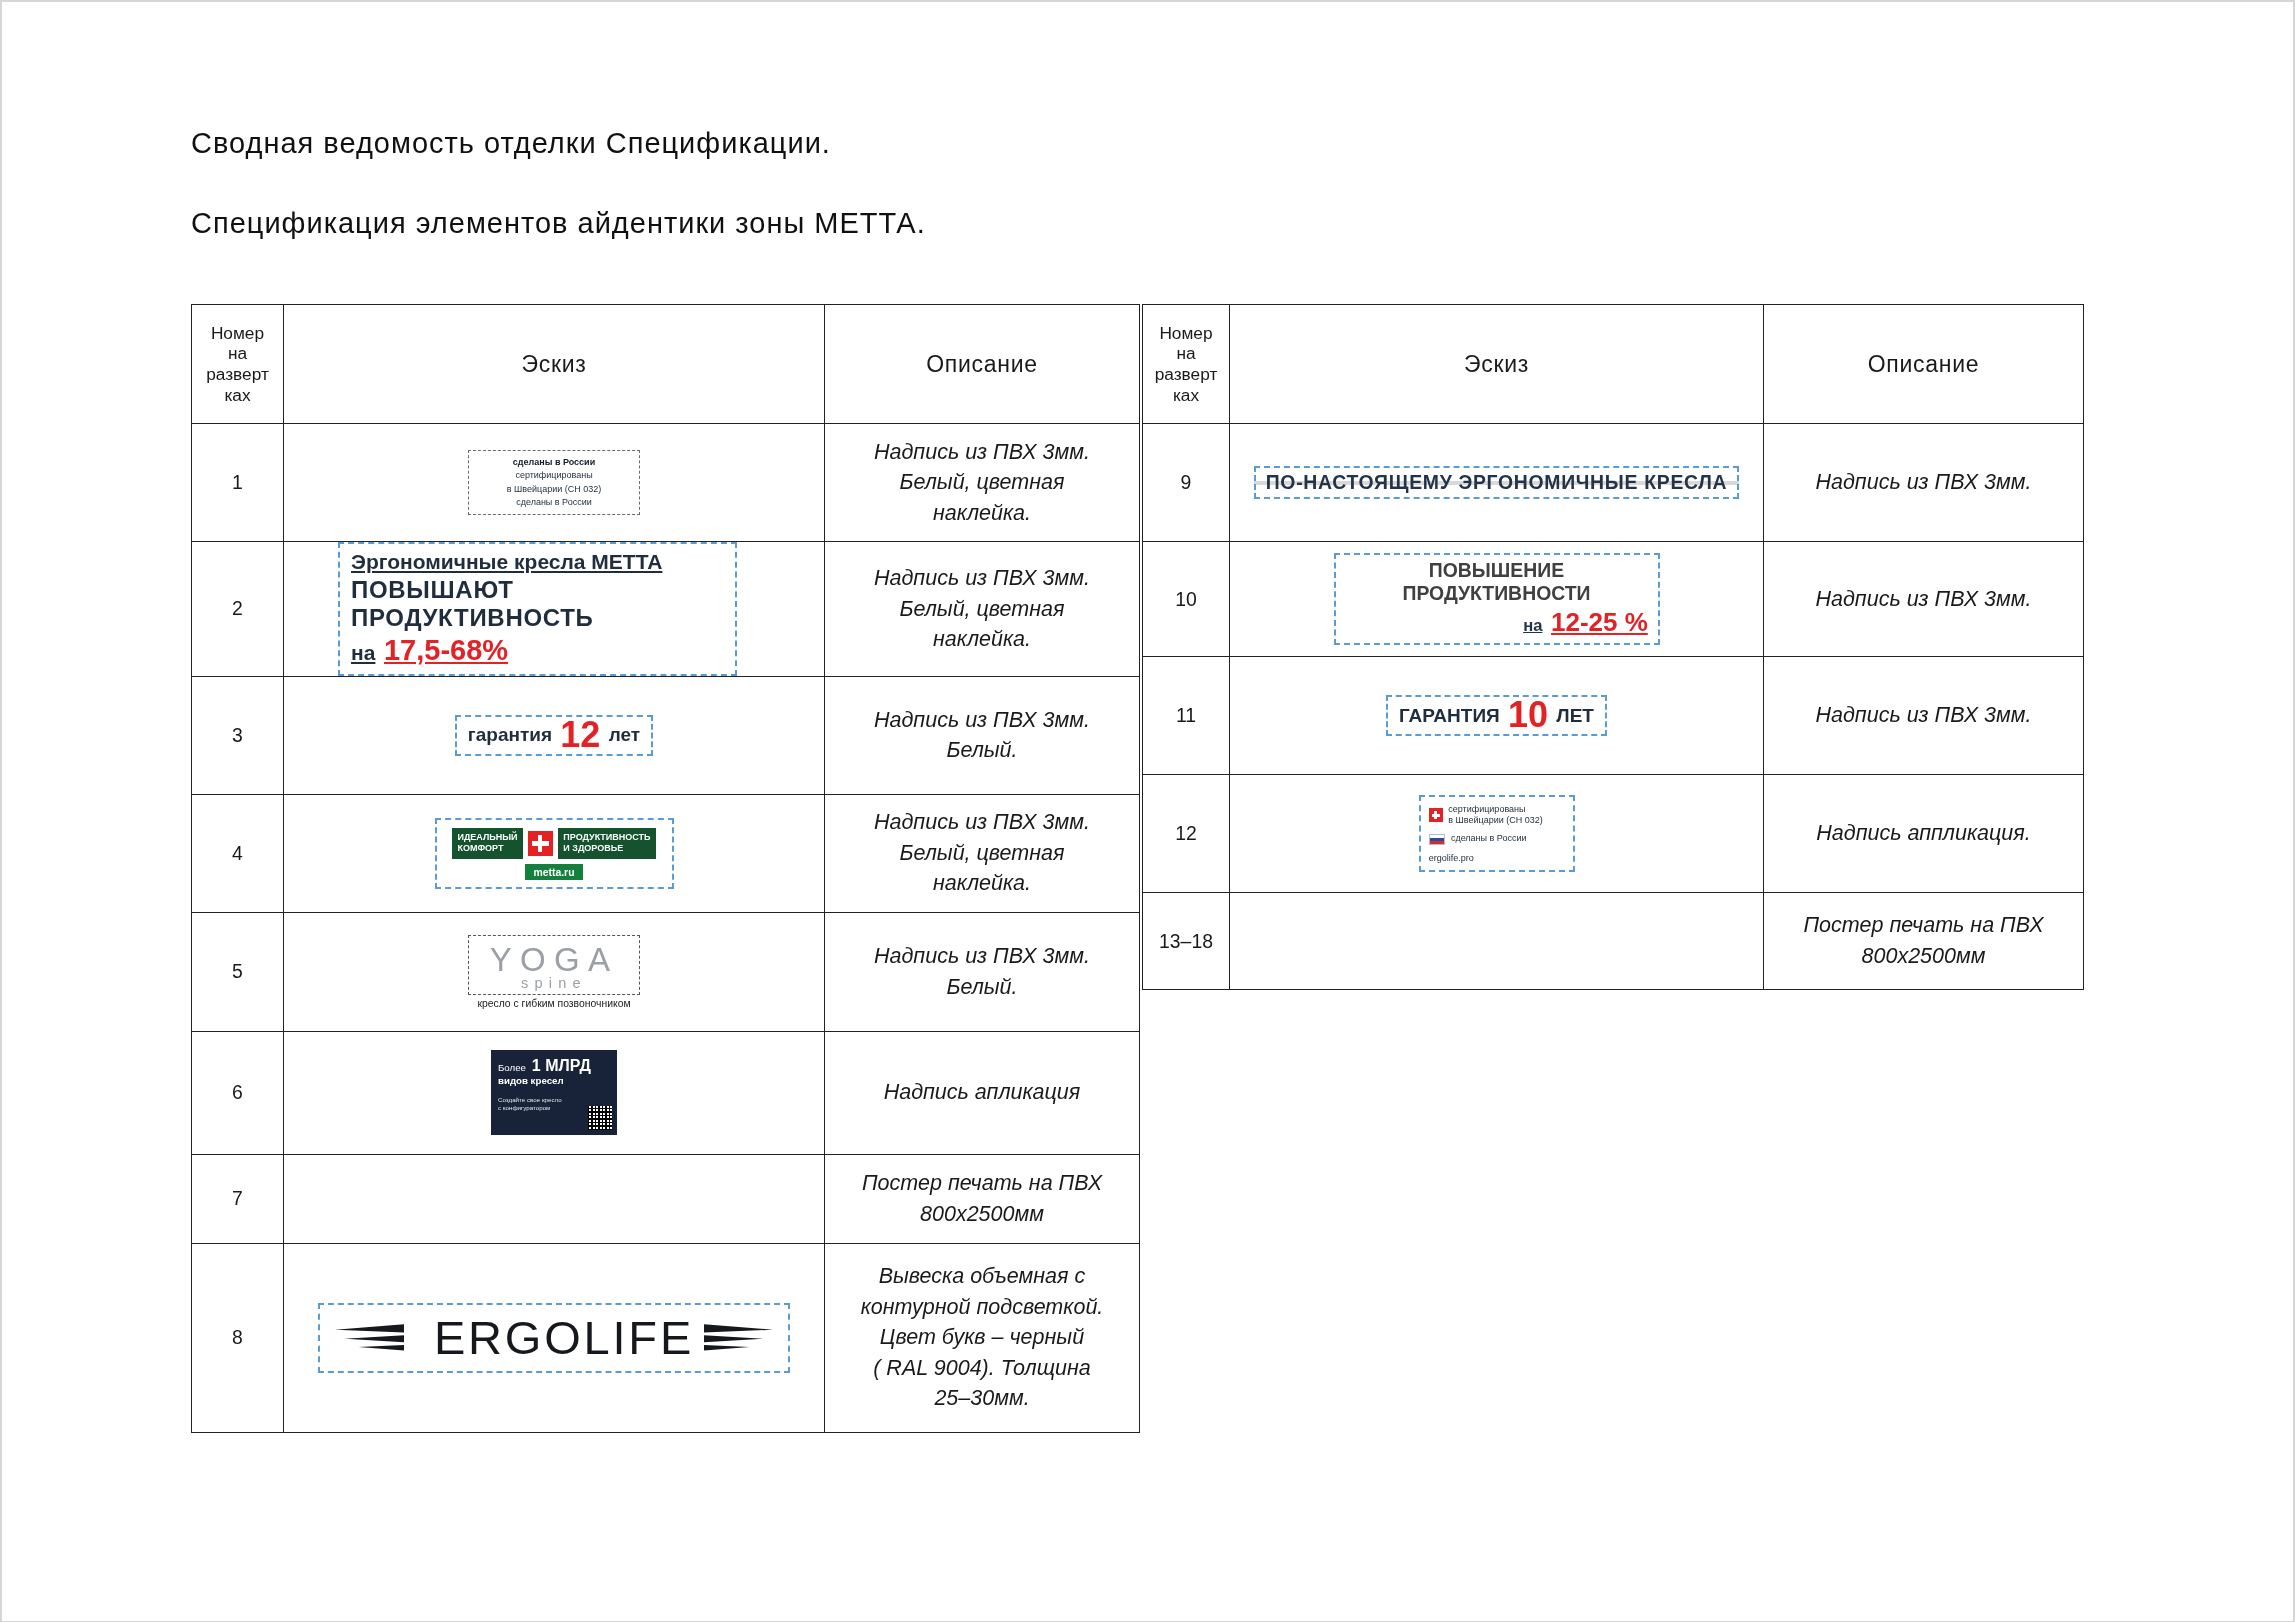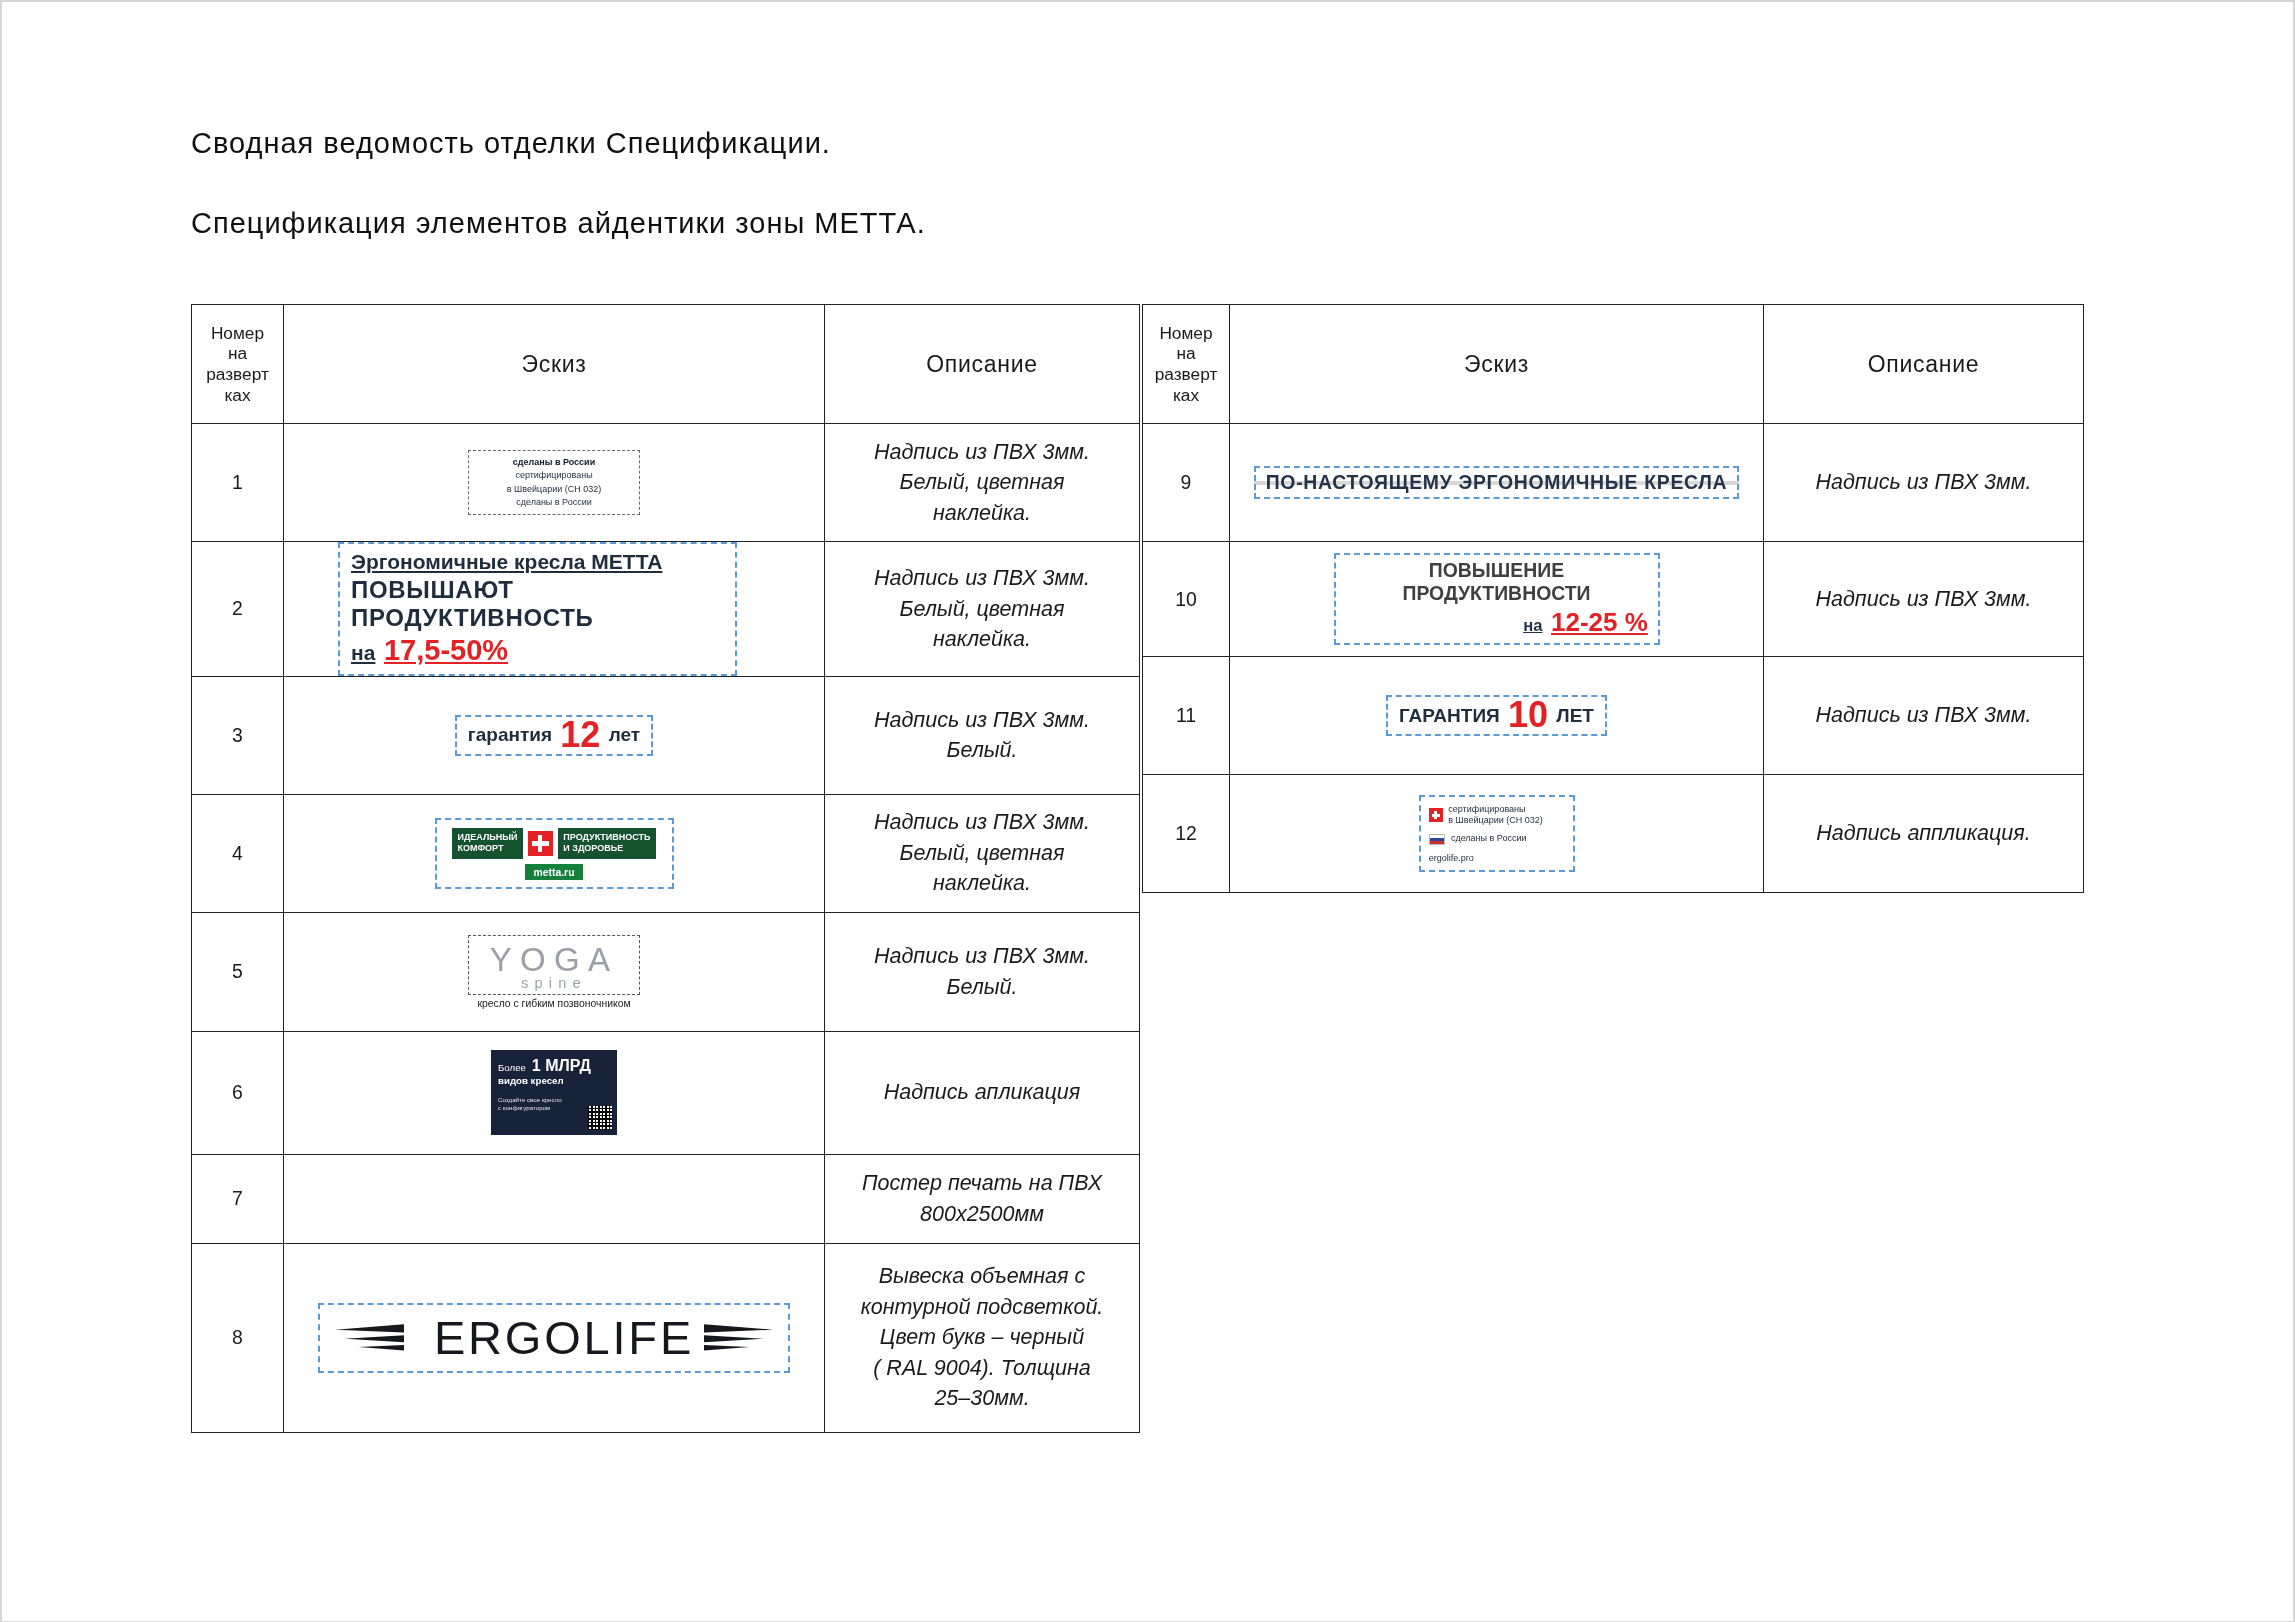--- a/index.html
+++ b/index.html
@@ -182,21 +182,21 @@
     </tr>
 
     <tr style="height:115px">
       <td class="num-cell">2</td>
       <td>
         <div class="sk2">
           <div class="sk2-l1">Эргономичные кресла МЕТТА</div>
           <div class="sk2-l2">ПОВЫШАЮТ ПРОДУКТИВНОСТЬ</div>
           <div class="sk2-l3">
             <span class="sk2-na">на</span>
-            <span class="sk2-val">17,5-50%</span>
+            <span class="sk2-val">17,5-68%</span>
           </div>
         </div>
       </td>
       <td class="desc-cell">Надпись из ПВХ 3мм.
 Белый, цветная
 наклейка.</td>
     </tr>
 
     <tr style="height:118px">
       <td class="num-cell">3</td>
@@ -360,17 +360,23 @@
           <div class="sk12-row">
             <div class="flag-ru"></div>
             <div>сделаны в России</div>
           </div>
           <div class="sk12-l3">ergolife.pro</div>
         </div>
       </td>
       <td class="desc-cell">Надпись аппликация.</td>
     </tr>
 
+    <tr style="height:97px">
+      <td class="num-cell">13–18</td>
+      <td></td>
+      <td class="desc-cell">Постер печать на ПВХ
+800х2500мм</td>
+    </tr>
   </tbody>
     </table>
 
 </div>
 
 
 </body></html>

